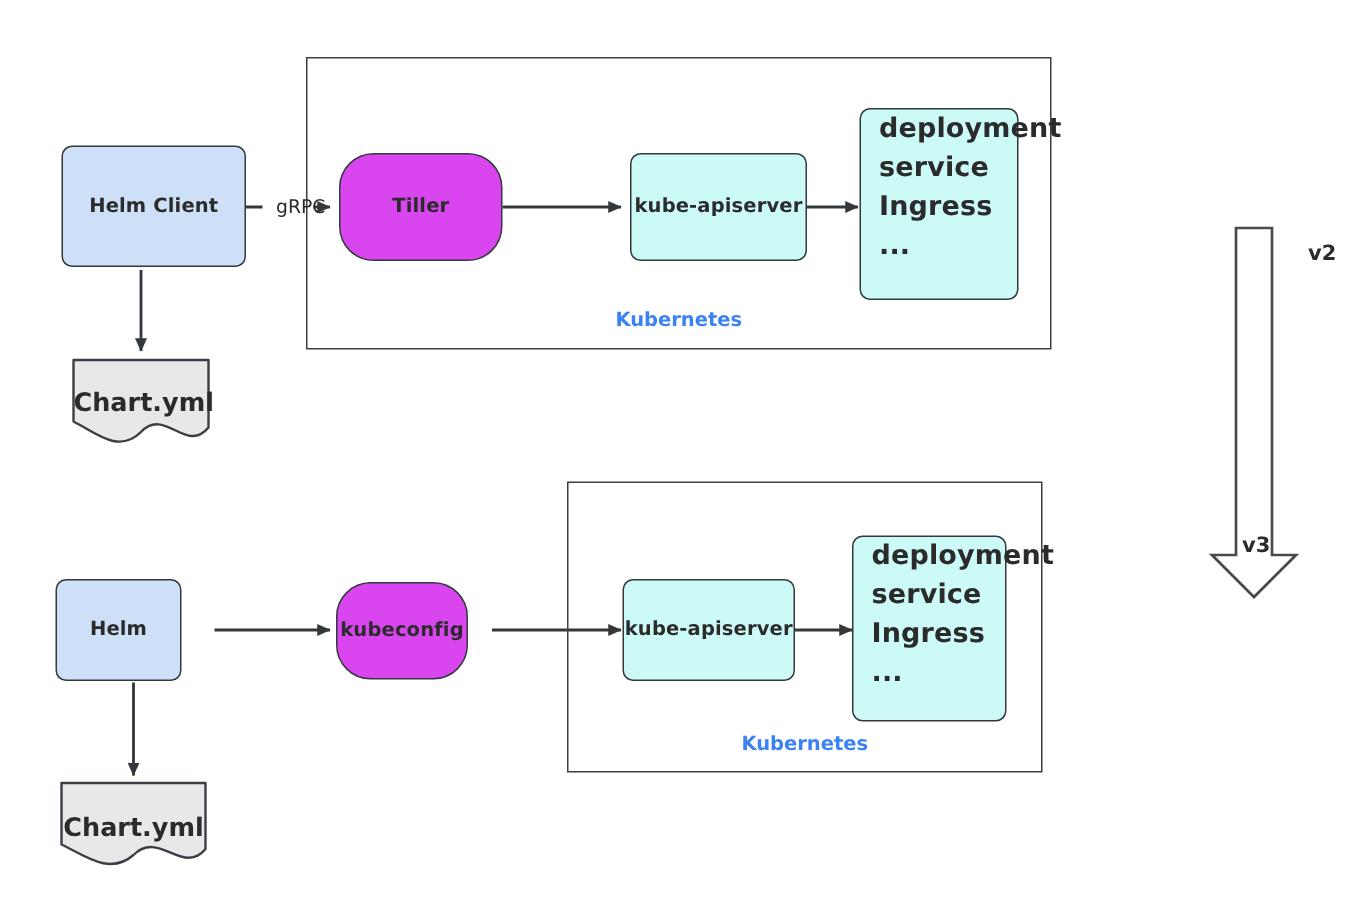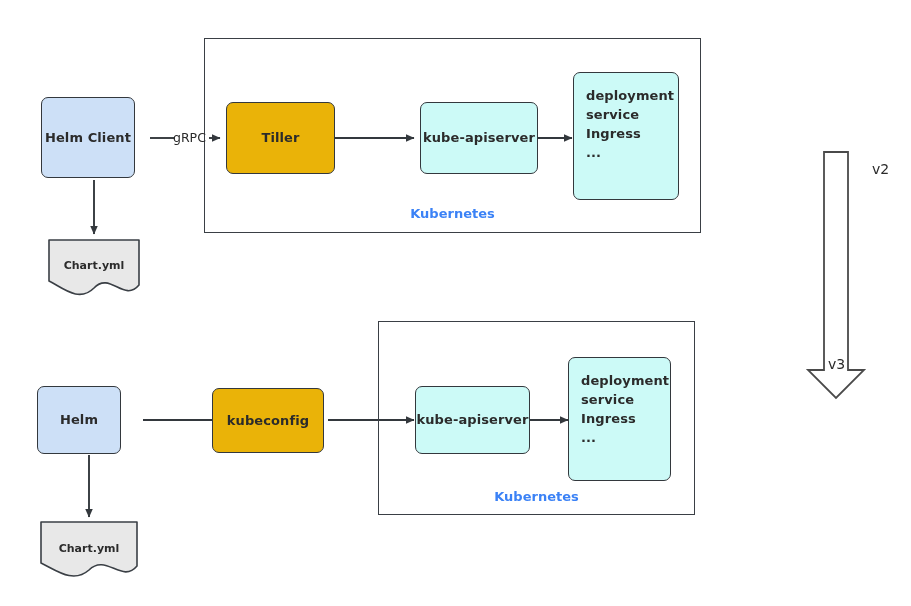--- a/index.html
+++ b/index.html
@@ -32,69 +32,69 @@
     font-size: 13px;
     color: #2b2b2b;
     letter-spacing: 0.1px;
     line-height: 1.35;
   }
   .node.rounded {
     border: 1.6px solid #33383d;
     border-radius: 7px;
   }
   .node.blue   { background: #cde0f7; }
-  .node.green  { background: #eab308; }
+  .node.green  { background: #d946ef; border-radius: 23px; }
   .node.cyan   { background: #ccfaf7; }
 
   .node.multiline {
     align-items: flex-start;
     justify-content: flex-start;
     text-align: left;
-    padding: 14px 0 0 12px;
-    font-size: 13px;
+    padding: 0 0 0 12px;
+    font-size: 18px;
     line-height: 1.45;
     white-space: pre-line;
   }
 
   .container-box {
     position: absolute;
     box-sizing: border-box;
     border: 1.8px solid #3a3f45;
     background: transparent;
   }
   .container-label {
     position: absolute;
     font-size: 13px;
     font-weight: bold;
     color: #3b82f6;
     text-align: center;
     white-space: nowrap;
   }
   .doc-label {
     position: absolute;
-    font-size: 11px;
+    font-size: 17px;
     font-weight: bold;
     color: #2b2b2b;
     text-align: center;
     white-space: nowrap;
   }
 
   .edge-label {
     position: absolute;
     font-size: 12.5px;
     color: #2b2b2b;
     background: transparent;
     white-space: nowrap;
     font-weight: normal;
   }
 
   .version-label {
     position: absolute;
     font-size: 14px;
-    font-weight: normal;
+    font-weight: bold;
     color: #2b2b2b;
     white-space: nowrap;
   }
 </style>
 </head>
 <body>
 
 <svg id="diagram-canvas" viewBox="0 0 911 606" xmlns="http://www.w3.org/2000/svg">
   <defs>
     <marker id="arrowhead" markerWidth="9" markerHeight="8" refX="8.5" refY="4" orient="auto" markerUnits="userSpaceOnUse">
@@ -131,38 +131,38 @@
 
   <path d="M824,152 L848,152 L848,370 L864,370 L836,398 L808,370 L824,370 Z" fill="#ffffff" stroke="#4a4a4a" stroke-width="1.8" stroke-linejoin="miter"></path>
 </svg>
 
 <div class="container-box" style="left:204px; top:38px; width:497px; height:195px;"></div>
 <div class="container-label" style="left:204px; top:206px; width:497px;">Kubernetes</div>
 
 <div class="container-box" style="left:378px; top:321px; width:317px; height:194px;"></div>
 <div class="container-label" style="left:378px; top:489px; width:317px;">Kubernetes</div>
 
-<div class="node rounded blue" style="left:41px; top:97px; width:94px; height:81px;">Helm Client</div>
+<div class="node rounded blue" style="left:41px; top:97px; width:123px; height:81px;">Helm Client</div>
 
-<div class="edge-label" style="left:173px; top:130px;">gRPC</div>
+<div class="edge-label" style="left:184px; top:130px;">gRPC</div>
 
 <div class="node rounded green" style="left:226px; top:102px; width:109px; height:72px;">Tiller</div>
 
 <div class="node rounded cyan" style="left:420px; top:102px; width:118px; height:72px;">kube-apiserver</div>
 
 <div class="node rounded cyan multiline" style="left:573px; top:72px; width:106px; height:128px;">deployment
 service
 Ingress
 ...</div>
 
 <div class="doc-label" style="left:49px; top:259px; width:90px;">Chart.yml</div>
 
 <div class="node rounded blue" style="left:37px; top:386px; width:84px; height:68px;">Helm</div>
 
-<div class="node rounded green" style="left:212px; top:388px; width:112px; height:65px;">kubeconfig</div>
+<div class="node rounded green" style="left:224px; top:388px; width:88px; height:65px;">kubeconfig</div>
 
 <div class="node rounded cyan" style="left:415px; top:386px; width:115px; height:68px;">kube-apiserver</div>
 
 <div class="node rounded cyan multiline" style="left:568px; top:357px; width:103px; height:124px;">deployment
 service
 Ingress
 ...</div>
 
 <div class="doc-label" style="left:41px; top:542px; width:96px;">Chart.yml</div>
 

